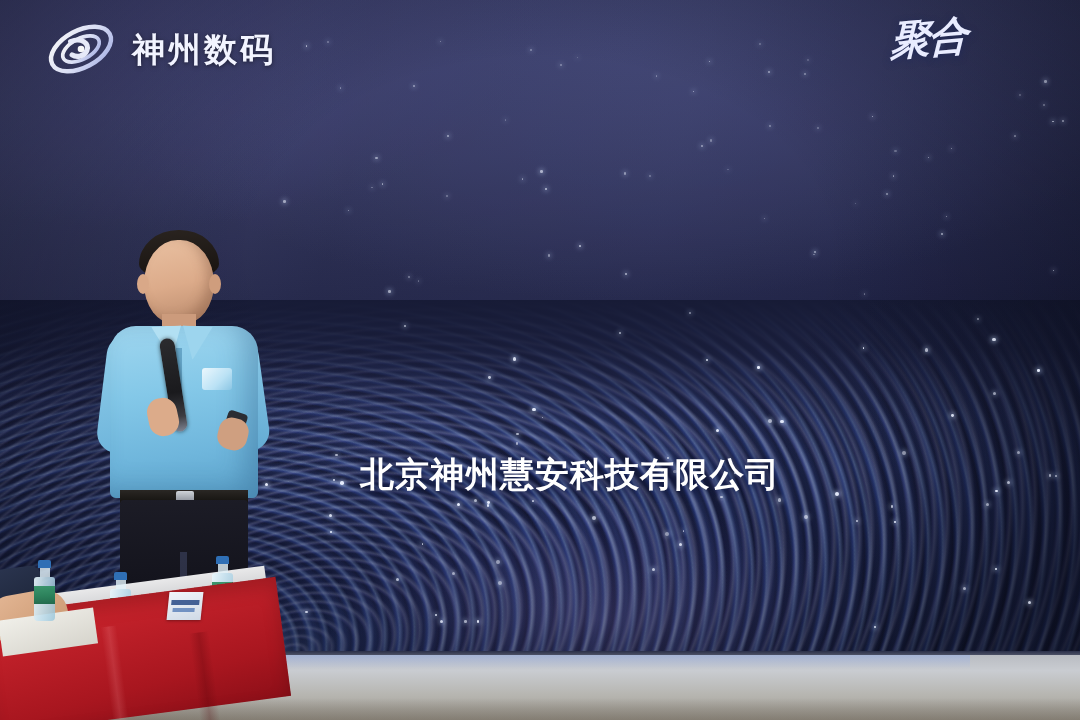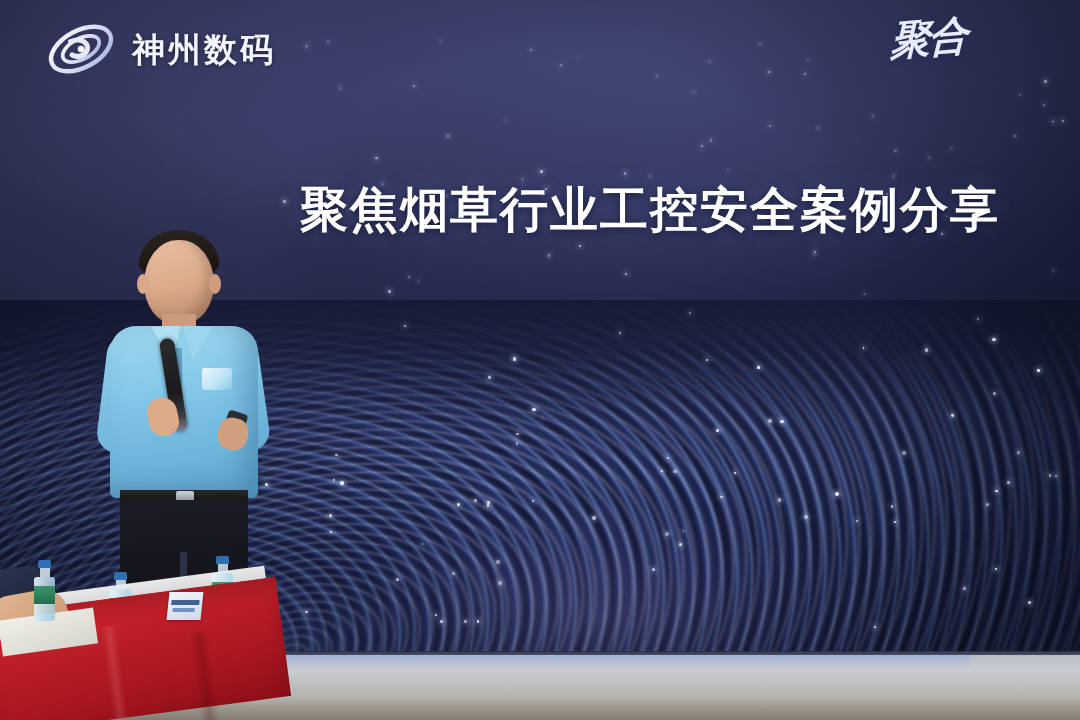--- a/index.html
+++ b/index.html
@@ -512,21 +512,21 @@
     </svg>
     <div class="brand-text">
       <div class="brand-cn">神州数码</div>
     </div>
   </div>
 
   <div class="slogan">
     <div class="slogan-calli">聚合</div>
   </div>
 
-  <div class="slide-title">聚焦烟草行业工控安全案例分享</div>
+  <div class="slide-company">北京神州慧安科技有限公司</div>
 
   <div class="speaker">
     <div class="sp-hair"></div>
     <div class="sp-head"></div>
     <div class="sp-ear-l"></div>
     <div class="sp-ear-r"></div>
     <div class="sp-neck"></div>
     <div class="sp-arm-l"></div>
     <div class="sp-arm-r"></div>
     <div class="sp-torso"></div>

